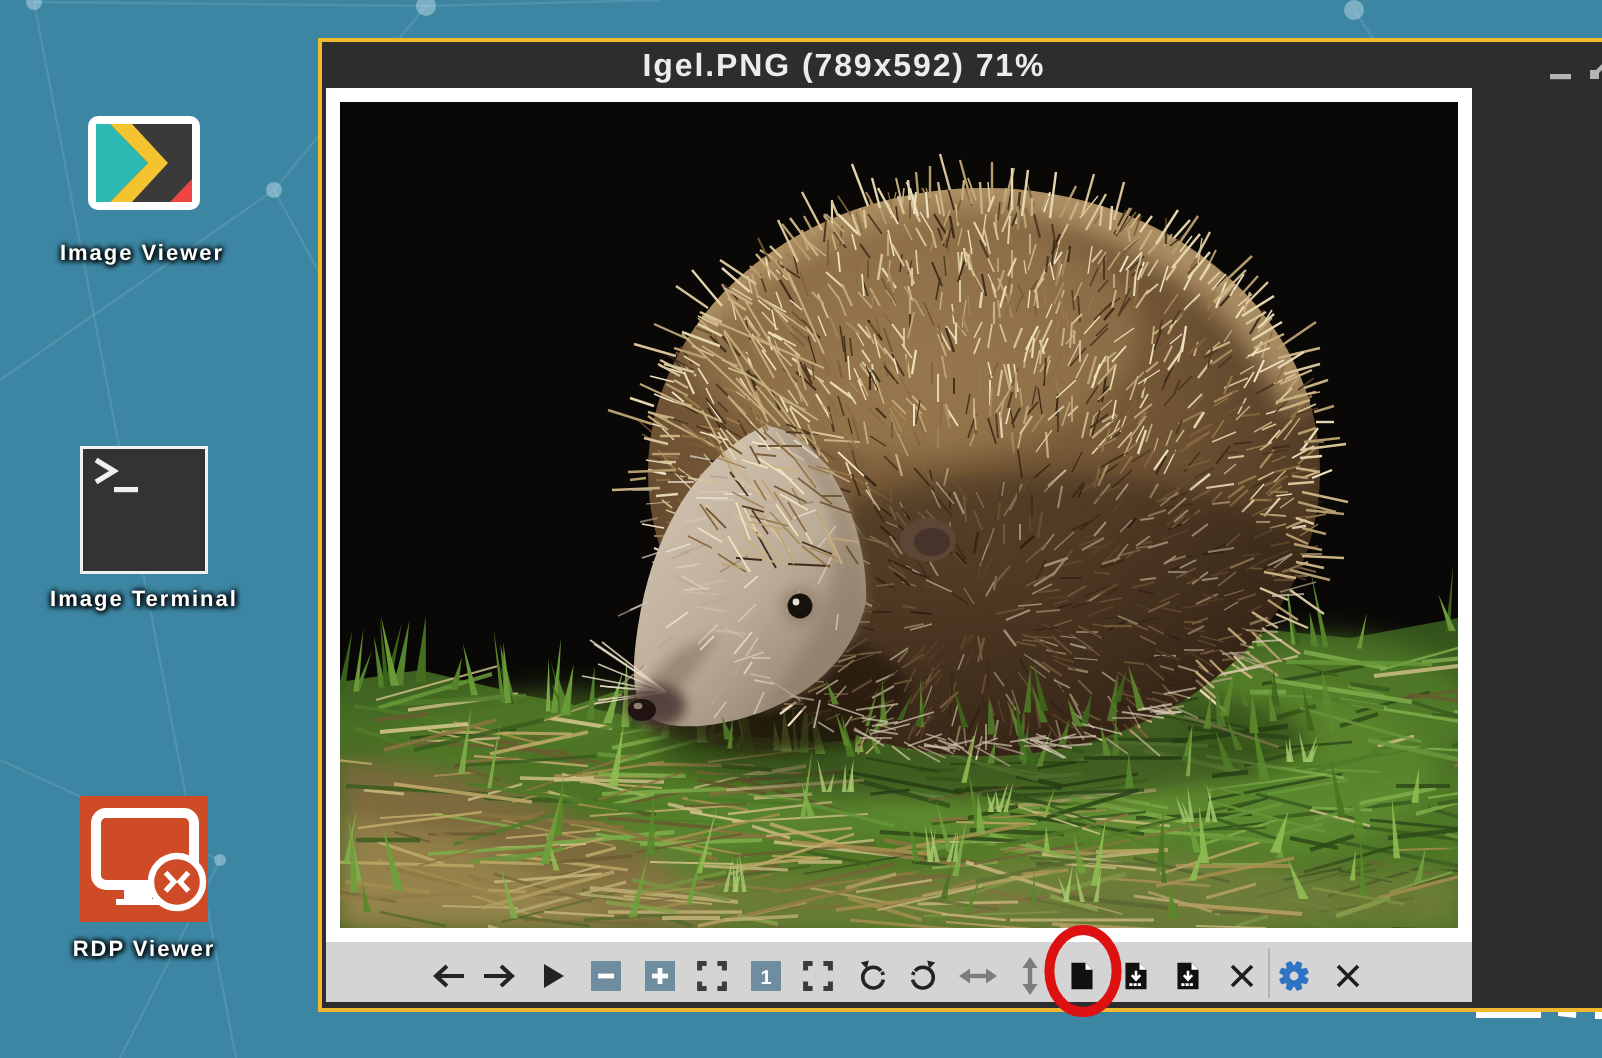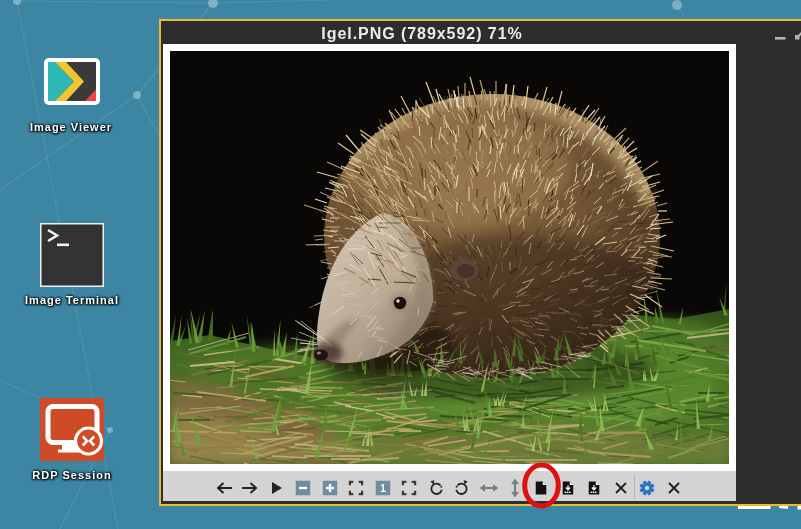--- a/index.html
+++ b/index.html
@@ -63,21 +63,21 @@
 <rect x="17" y="20.5" width="12" height="2.6" fill="#f0f0f0"></rect>
 </svg></div>
 <div class="label" style="left:72px;top:292.5px">Image Terminal</div>
 <div style="position:absolute;left:40px;top:398px;line-height:0"><svg width="64" height="63" viewBox="0 0 64 63">
 <rect width="64" height="63" fill="#cf4a27"></rect>
 <rect x="8" y="8.5" width="49" height="36" rx="5" fill="none" stroke="#fff" stroke-width="5"></rect>
 <polygon points="22,44 36,44 36,51.5 40,51.5 40,54.5 18,54.5 18,51.5 22,51.5" fill="#fff"></polygon>
 <circle cx="48.5" cy="43" r="13" fill="#cf4a27" stroke="#fff" stroke-width="3.2"></circle>
 <path d="M 42.8,38.3 L 47,42.9 L 42.8,47.5 M 54.2,38.3 L 50,42.9 L 54.2,47.5" stroke="#fff" stroke-width="2.6" fill="none"></path>
 </svg></div>
-<div class="label" style="left:72px;top:467.5px">RDP Session</div>
+<div class="label" style="left:72px;top:467.5px">RDP Viewer</div>
 
 <div style="position:absolute;left:159px;top:19px;width:684px;height:487px;background:#2e2e2e;border:2px solid #eeb92e">
   <div style="position:absolute;left:0;top:0;width:100%;height:24px;background:#2d2d2d"></div>
   <div style="position:absolute;left:261px;top:3.5px;transform:translateX(-50%);color:#ececec;font-size:16px;font-weight:bold;letter-spacing:0.95px;white-space:nowrap">Igel.PNG (789x592) 71%</div>
   <svg width="66" height="18" viewBox="0 0 66 18" style="position:absolute;right:8px;top:4px">
 <rect x="8" y="12" width="10.5" height="2.6" fill="#b4b4b4"></rect>
 <rect x="28" y="10" width="4.5" height="4.5" fill="#b4b4b4"></rect>
 <path d="M 31,11.5 L 36.5,6" stroke="#b4b4b4" stroke-width="2.2"></path>
 <polygon points="34,2 40,2 40,8" fill="#b4b4b4"></polygon>
 <path d="M 49,3.5 L 59,13.5 M 59,3.5 L 49,13.5" stroke="#b4b4b4" stroke-width="2.4"></path>

